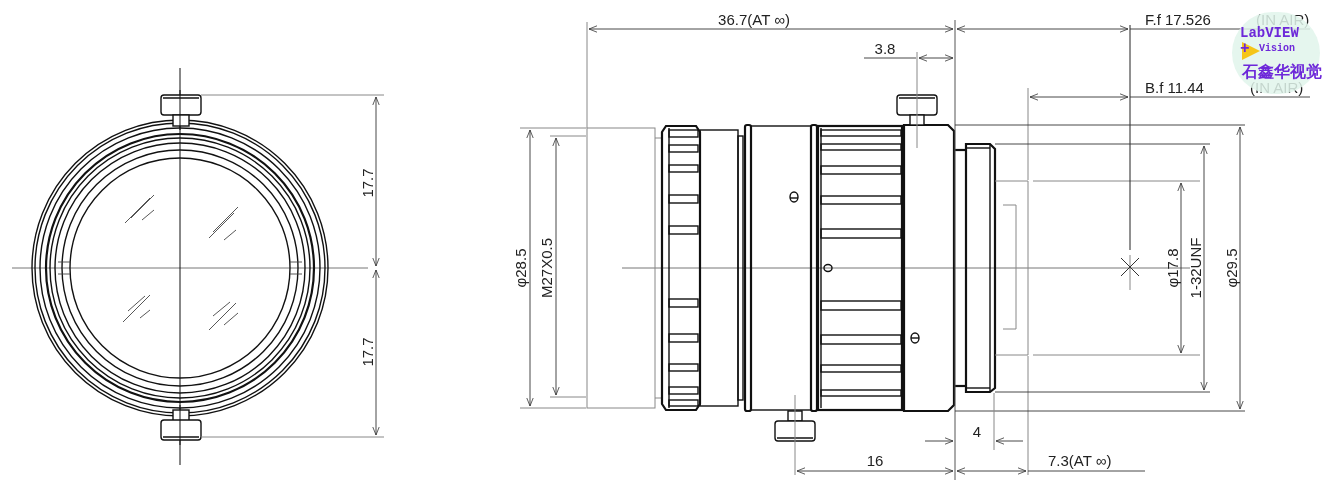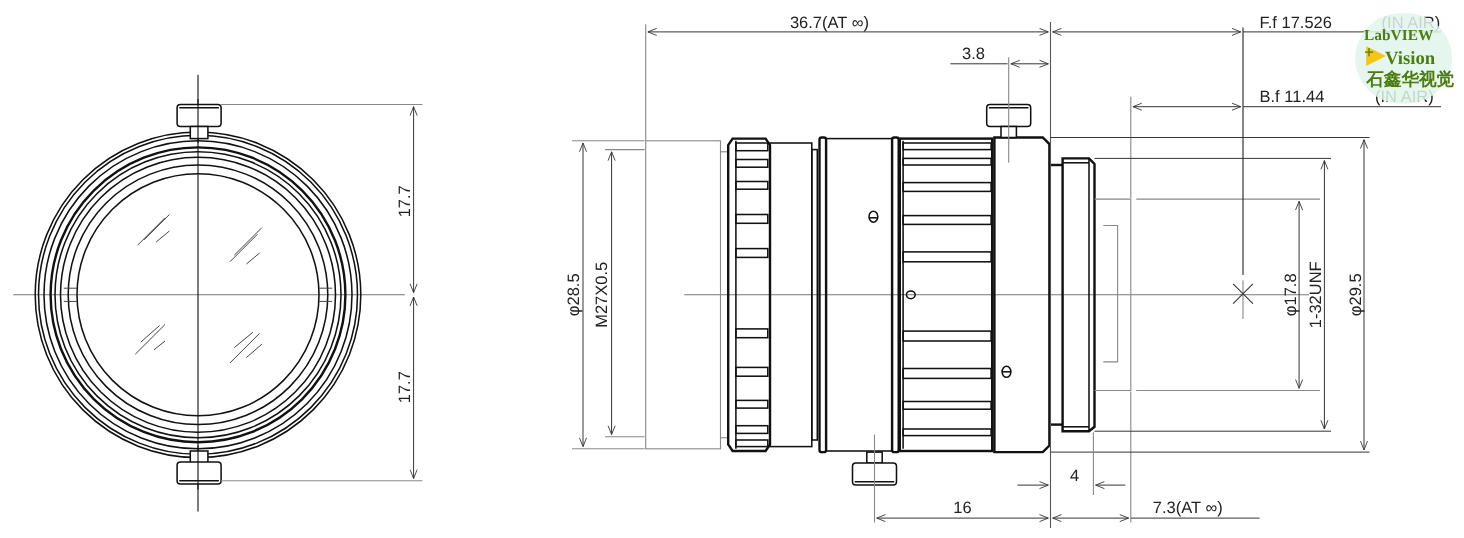--- a/index.html
+++ b/index.html
@@ -7,21 +7,21 @@
   svg { position: absolute; left: 0; top: 0; }
   .ln { stroke: #111; stroke-width: 1.4; fill: none; }
   .lnb { stroke: #111; stroke-width: 2.2; fill: none; }
   .thin { stroke: #444; stroke-width: 0.9; fill: none; }
   .gray { stroke: #888; stroke-width: 1; fill: none; }
   .cl { stroke: #777; stroke-width: 1; fill: none; }
   .dim { stroke: #333; stroke-width: 0.9; fill: none; }
   .fillw { fill: #fff; }
   .txt { font-family: "Liberation Sans", sans-serif; font-size: 15px; fill: #222; }
   .watermark { position: absolute; left: 1232px; top: 12px; width: 88px; height: 82px; border-radius: 44px; background: rgba(225,245,235,0.85); }
-  .wm-text { position: absolute; color: #4d7c0f; font-family: Liberation Serif, serif; font-weight: bold; white-space: nowrap; }
+  .wm-text { position: absolute; color: #6d28d9; font-family: Liberation Mono, monospace; font-weight: bold; white-space: nowrap; }
 </style>
 </head>
 <body>
 
 <svg width="1331" height="489" viewBox="0 0 1331 489">
   <defs>
     <marker id="ar" viewBox="0 0 10 10" refX="10" refY="5" markerWidth="10" markerHeight="8" orient="auto-start-reverse" markerUnits="userSpaceOnUse">
       <path d="M0,1 L10,5 L0,9" fill="none" stroke="#333" stroke-width="1"></path>
     </marker>
   </defs>
@@ -221,15 +221,15 @@
     <line class="dim" x1="957" y1="471" x2="1026" y2="471" marker-start="url(#ar)" marker-end="url(#ar)"></line>
     <line class="dim" x1="1028" y1="471" x2="1145" y2="471"></line>
     <text class="txt" x="1048" y="466">7.3(AT ∞)</text>
   </g>
 </svg>
 
 <div class="watermark">
   <div class="wm-text" style="left:8px; top:13px; font-size:14px;">LabVIEW</div>
   <div style="position:absolute; left:10px; top:30px; width:0; height:0; border-top:9px solid transparent; border-bottom:9px solid transparent; border-left:18px solid #f5c518;"></div>
   <div class="wm-text" style="left:8px; top:28px; font-size:16px;">+</div>
-  <div class="wm-text" style="left:27px; top:31px; font-size:17px;">Vision</div>
+  <div class="wm-text" style="left:27px; top:31px; font-size:10px;">Vision</div>
   <div class="wm-text" style="left:10px; top:50px; font-size:16px;">石鑫华视觉</div>
 </div>
 
 </body></html>

